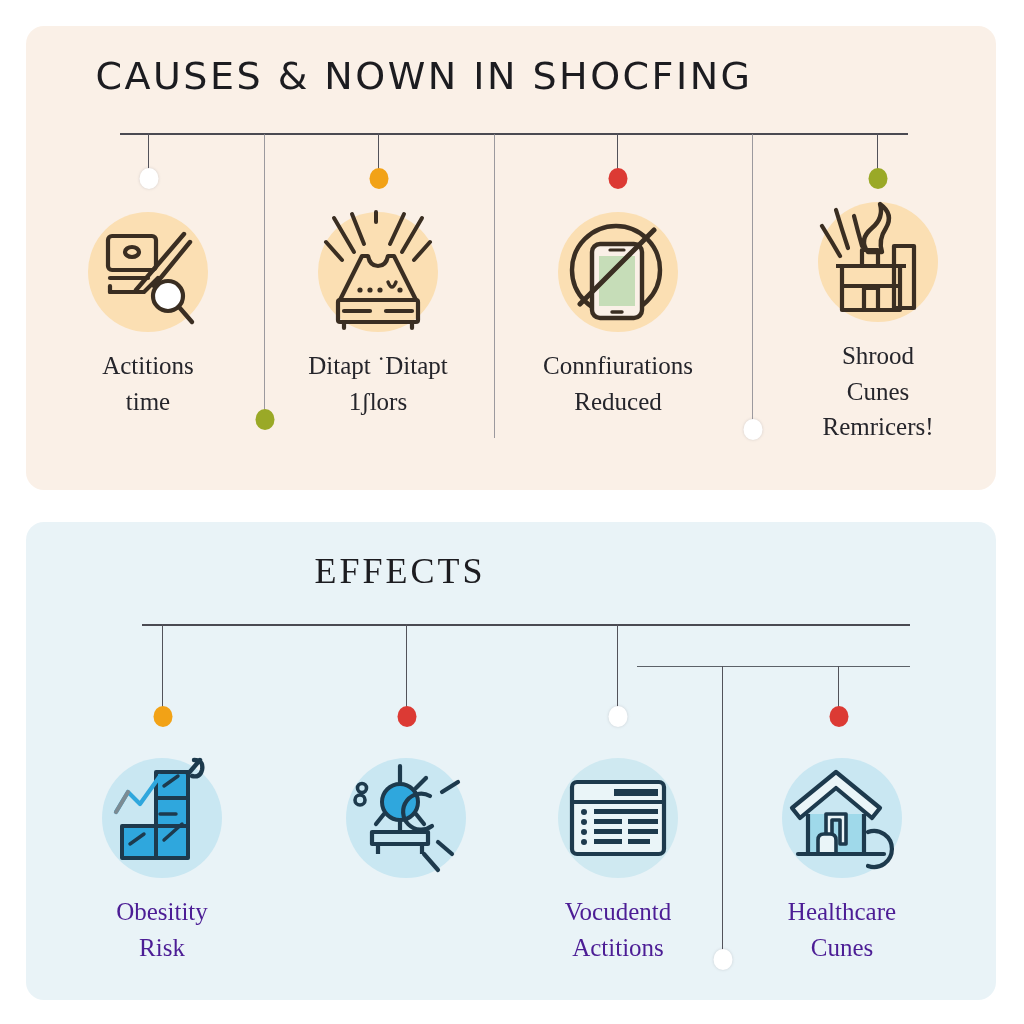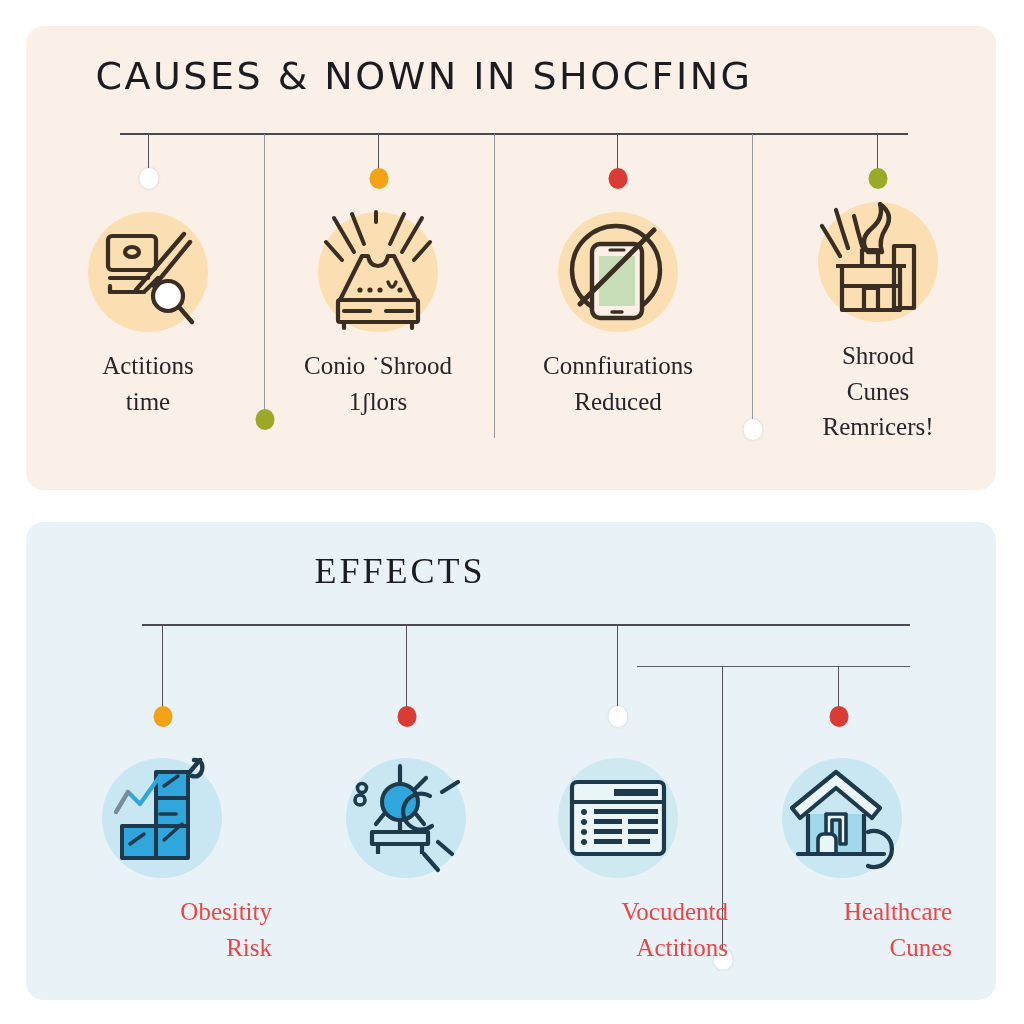--- a/index.html
+++ b/index.html
@@ -143,21 +143,21 @@
   .bubble-cool-soft { background: #cfe9f1; }
 
   .item-label {
     margin-top: 16px;
     font-family: "Liberation Serif", "DejaVu Serif", serif;
     font-size: 25px;
     line-height: 1.42;
     color: #25252b;
     white-space: pre-line;
   }
-  .label-effects { color: #ef4444; text-align: right; }
+  .label-effects { color: #4c1d95; }
 </style>
 </head>
 <body>
 
 <div class="infographic">
 
   <div class="panel panel-causes"></div>
 
   <div class="heading heading-causes">CAUSES &amp; NOWN IN SHOCFING</div>
 
@@ -224,21 +224,21 @@
         </g>
         <g fill="#3a2e22">
           <circle cx="42" cy="78" r="2.6"></circle>
           <circle cx="52" cy="78" r="2.6"></circle>
           <circle cx="62" cy="78" r="2.6"></circle>
           <circle cx="82" cy="78" r="2.6"></circle>
         </g>
         <path d="M70 70 q4 10 8 0" fill="none" stroke="#3a2e22" stroke-width="3.4" stroke-linecap="round"></path>
       </svg>
     </div>
-    <div class="item-label">Conio ˙Shrood
+    <div class="item-label">Ditapt ˙Ditapt
 1ʃlors</div>
   </div>
 
   <div class="item" style="left:508px; top:212px;">
     <div class="icon-circle bubble-warm">
       <svg viewBox="0 0 120 120">
         <circle cx="58" cy="58" r="44" fill="none" stroke="#3a2e22" stroke-width="4.4"></circle>
         <rect x="34" y="32" width="50" height="74" rx="8" fill="#faf0e7" stroke="#3a2e22" stroke-width="4.4"></rect>
         <rect x="41" y="44" width="36" height="50" fill="#c6ddb8"></rect>
         <path d="M52 38 h14" fill="none" stroke="#3a2e22" stroke-width="3.2" stroke-linecap="round"></path>

